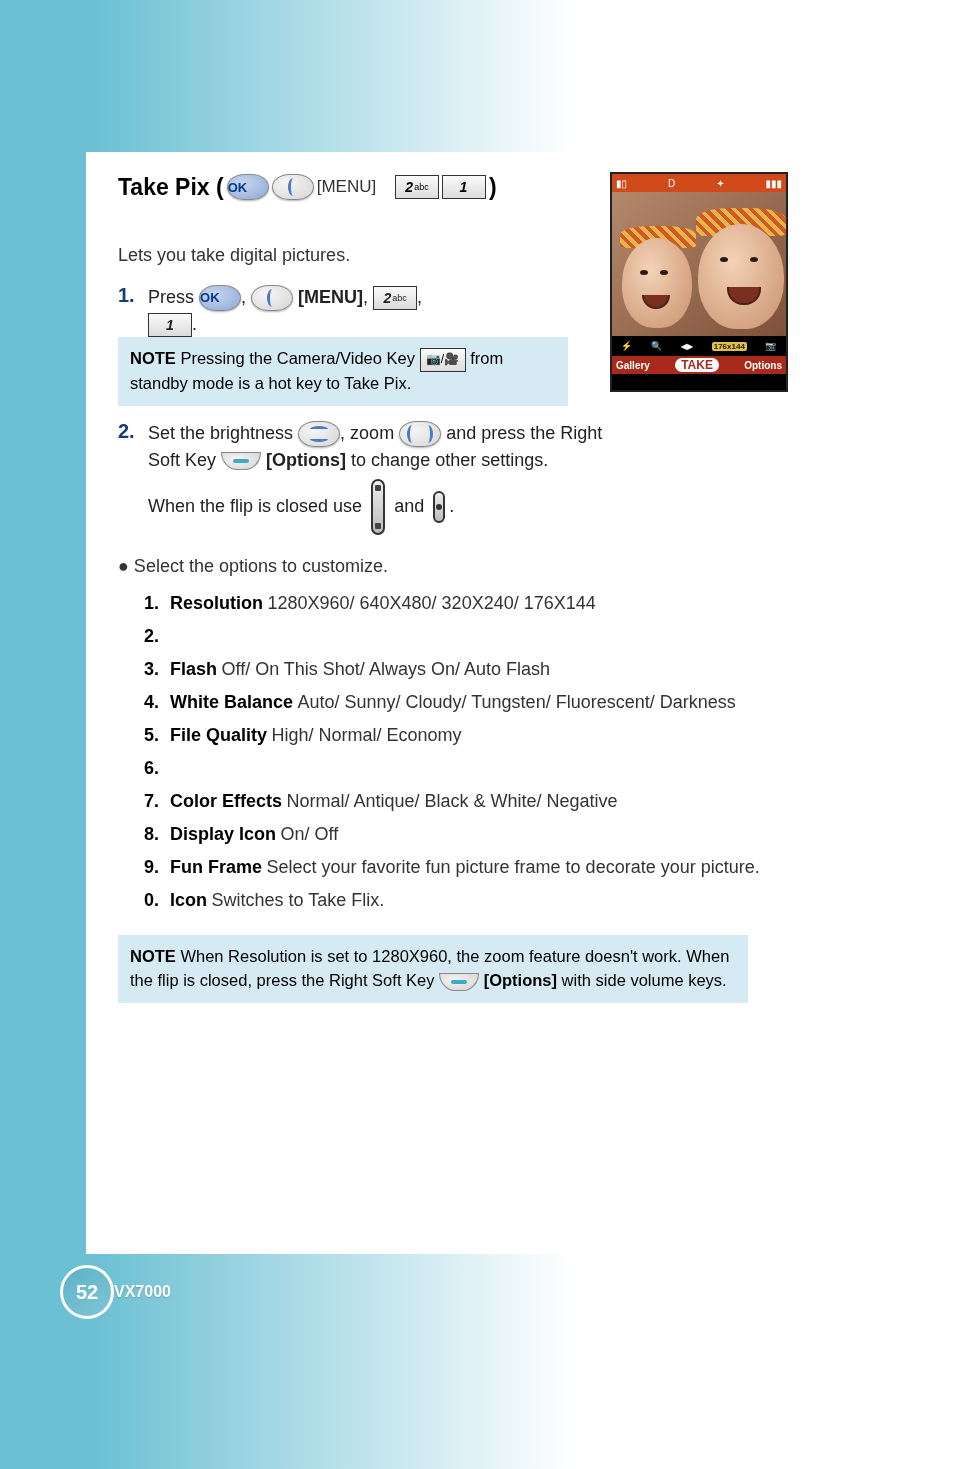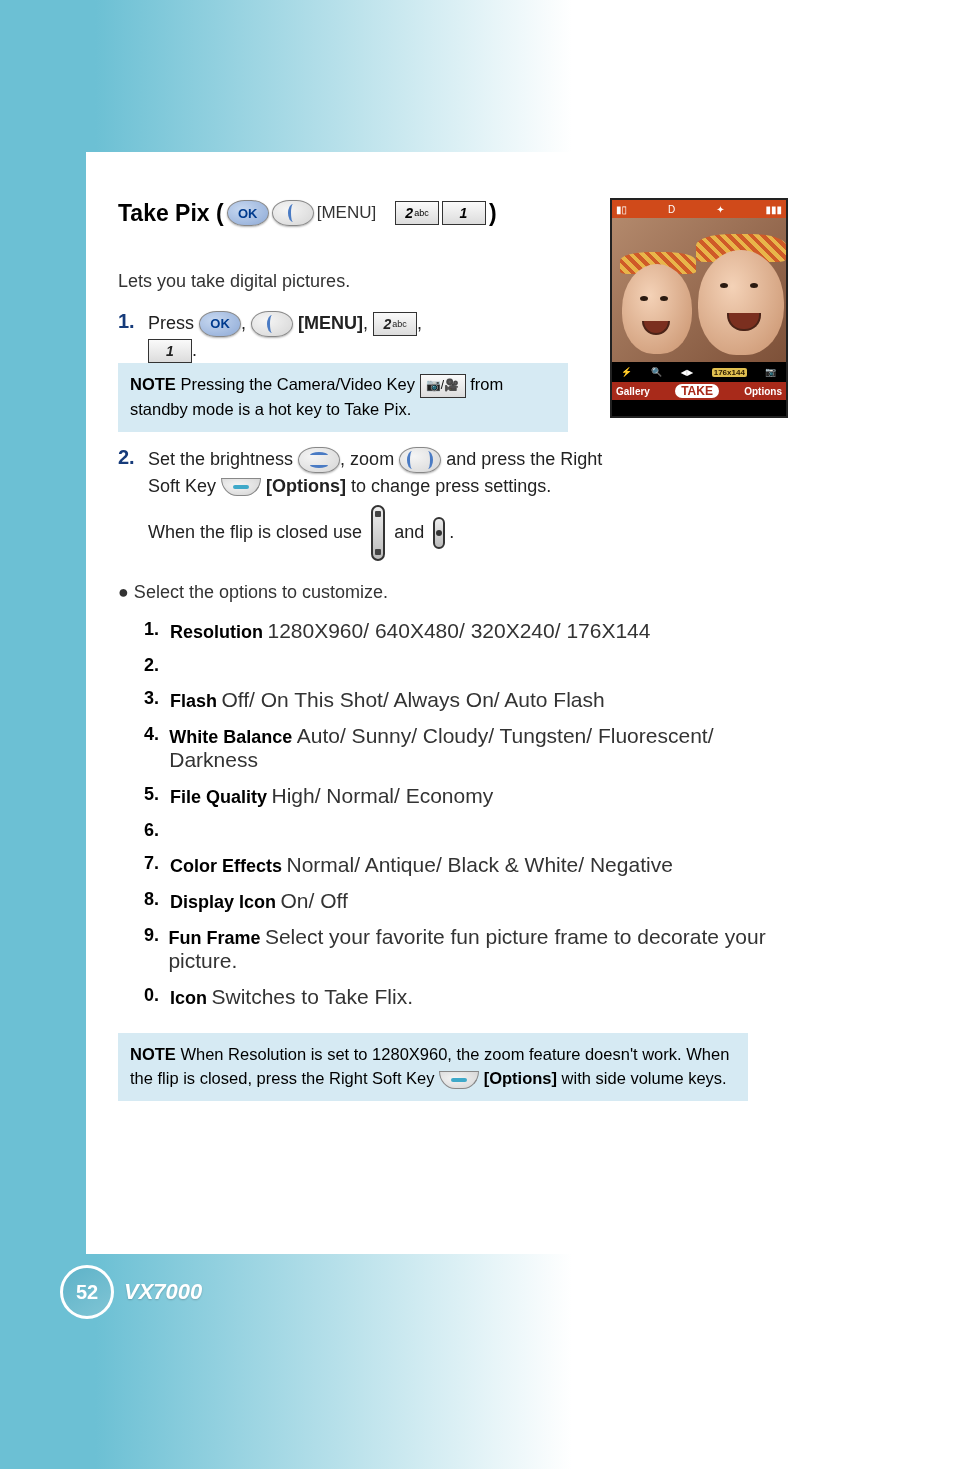--- a/index.html
+++ b/index.html
@@ -15,36 +15,36 @@
     position: absolute;
     left: 86px;
     top: 152px;
     width: 818px;
     height: 1102px;
     background: #fff;
   }
   .content {
     position: absolute;
     left: 118px;
-    top: 198px;
+    top: 172px;
     width: 780px;
   }
   .section-title-line {
     font-size: 23px;
     font-weight: 900;
     color: #000;
     display: flex;
     align-items: center;
     gap: 3px;
     height: 30px;
   }
   .btn-oval {
     display: inline-flex;
     align-items: center;
-    justify-content: center;
+    justify-content: flex-start;
     width: 42px;
     height: 26px;
     border: 1.5px solid #888;
     border-radius: 50% / 60%;
     background: radial-gradient(ellipse at 35% 35%, #c7d8f0, #8da9d6);
     box-shadow: 0 1px 2px rgba(0,0,0,0.3);
   }
   .btn-oval-plain {
     display: inline-flex;
     align-items: center;
@@ -164,21 +164,21 @@
     margin-top: 12px;
     padding-left: 2px;
   }
   .indent-num {
     font-size: 18px;
     font-weight: bold;
     color: #000;
     width: 18px;
   }
   .indent-title { font-weight: bold; color: #000; font-size: 18px; flex: 0 0 auto; }
-  .indent-desc { font-size: 21px; color: #333; }
+  .indent-desc { font-size: 18px; color: #333; }
   
   .phone-shot {
     position: absolute;
     left: 492px;
     top: 0px;
     width: 178px;
     height: 220px;
     border: 2px solid #222;
     background: #000;
   }
@@ -301,40 +301,38 @@
     transform: translate(-50%,-50%);
     width: 6px; height: 6px; background: #333; border-radius: 50%;
   }
   
   .footer {
     position: absolute;
     left: 60px;
     bottom: 150px;
     display: flex;
     align-items: center;
-    gap: 10px;
   }
   .page-circle {
     width: 54px;
     height: 54px;
     border: 3px solid #fff;
     border-radius: 50%;
     background: linear-gradient(145deg, #5db2c8, #80c5d5);
     display: flex;
     align-items: center;
     justify-content: center;
     color: #fff;
     font-size: 20px;
     font-weight: bold;
   }
   .model {
     color: #fff;
-    font-style: italic;
-    font-weight: bold;
-    font-size: 22px;
+    font-weight: bold;
+    font-size: 16px;
     text-shadow: 0 1px 2px rgba(0,0,0,0.2);
   }
   .sep-paren { font-weight: 900; font-size: 23px; }
 </style>
 </head>
 <body>
 
 <div class="page-white"></div>
 
 <div class="content">
@@ -437,21 +435,21 @@
       <span class="btn-oval-plain inline-icon">
         <span style="display:flex;gap:6px;">
             <span class="left-arc"></span>
             <span class="right-arc"></span>
           </span>
       </span>
       <span>and press the Right</span><br>
       <span>Soft Key</span>
       <span class="softkey-tab inline-icon"></span>
       <strong>[Options]</strong>
-      <span>to change press settings.</span>
+      <span>to change other settings.</span>
       <div style="margin-top:6px;">
         <span>When the flip is closed use</span>
         <span class="side-volume inline-icon" style="margin:0 4px;"></span>
         <span>and</span>
         <span class="side-camera inline-icon" style="margin:0 4px;"></span><span>.</span>
       </div>
     </div>
   </div>
 
   <div class="body-text" style="margin-top:18px;">●  Select the options to customize.</div>

